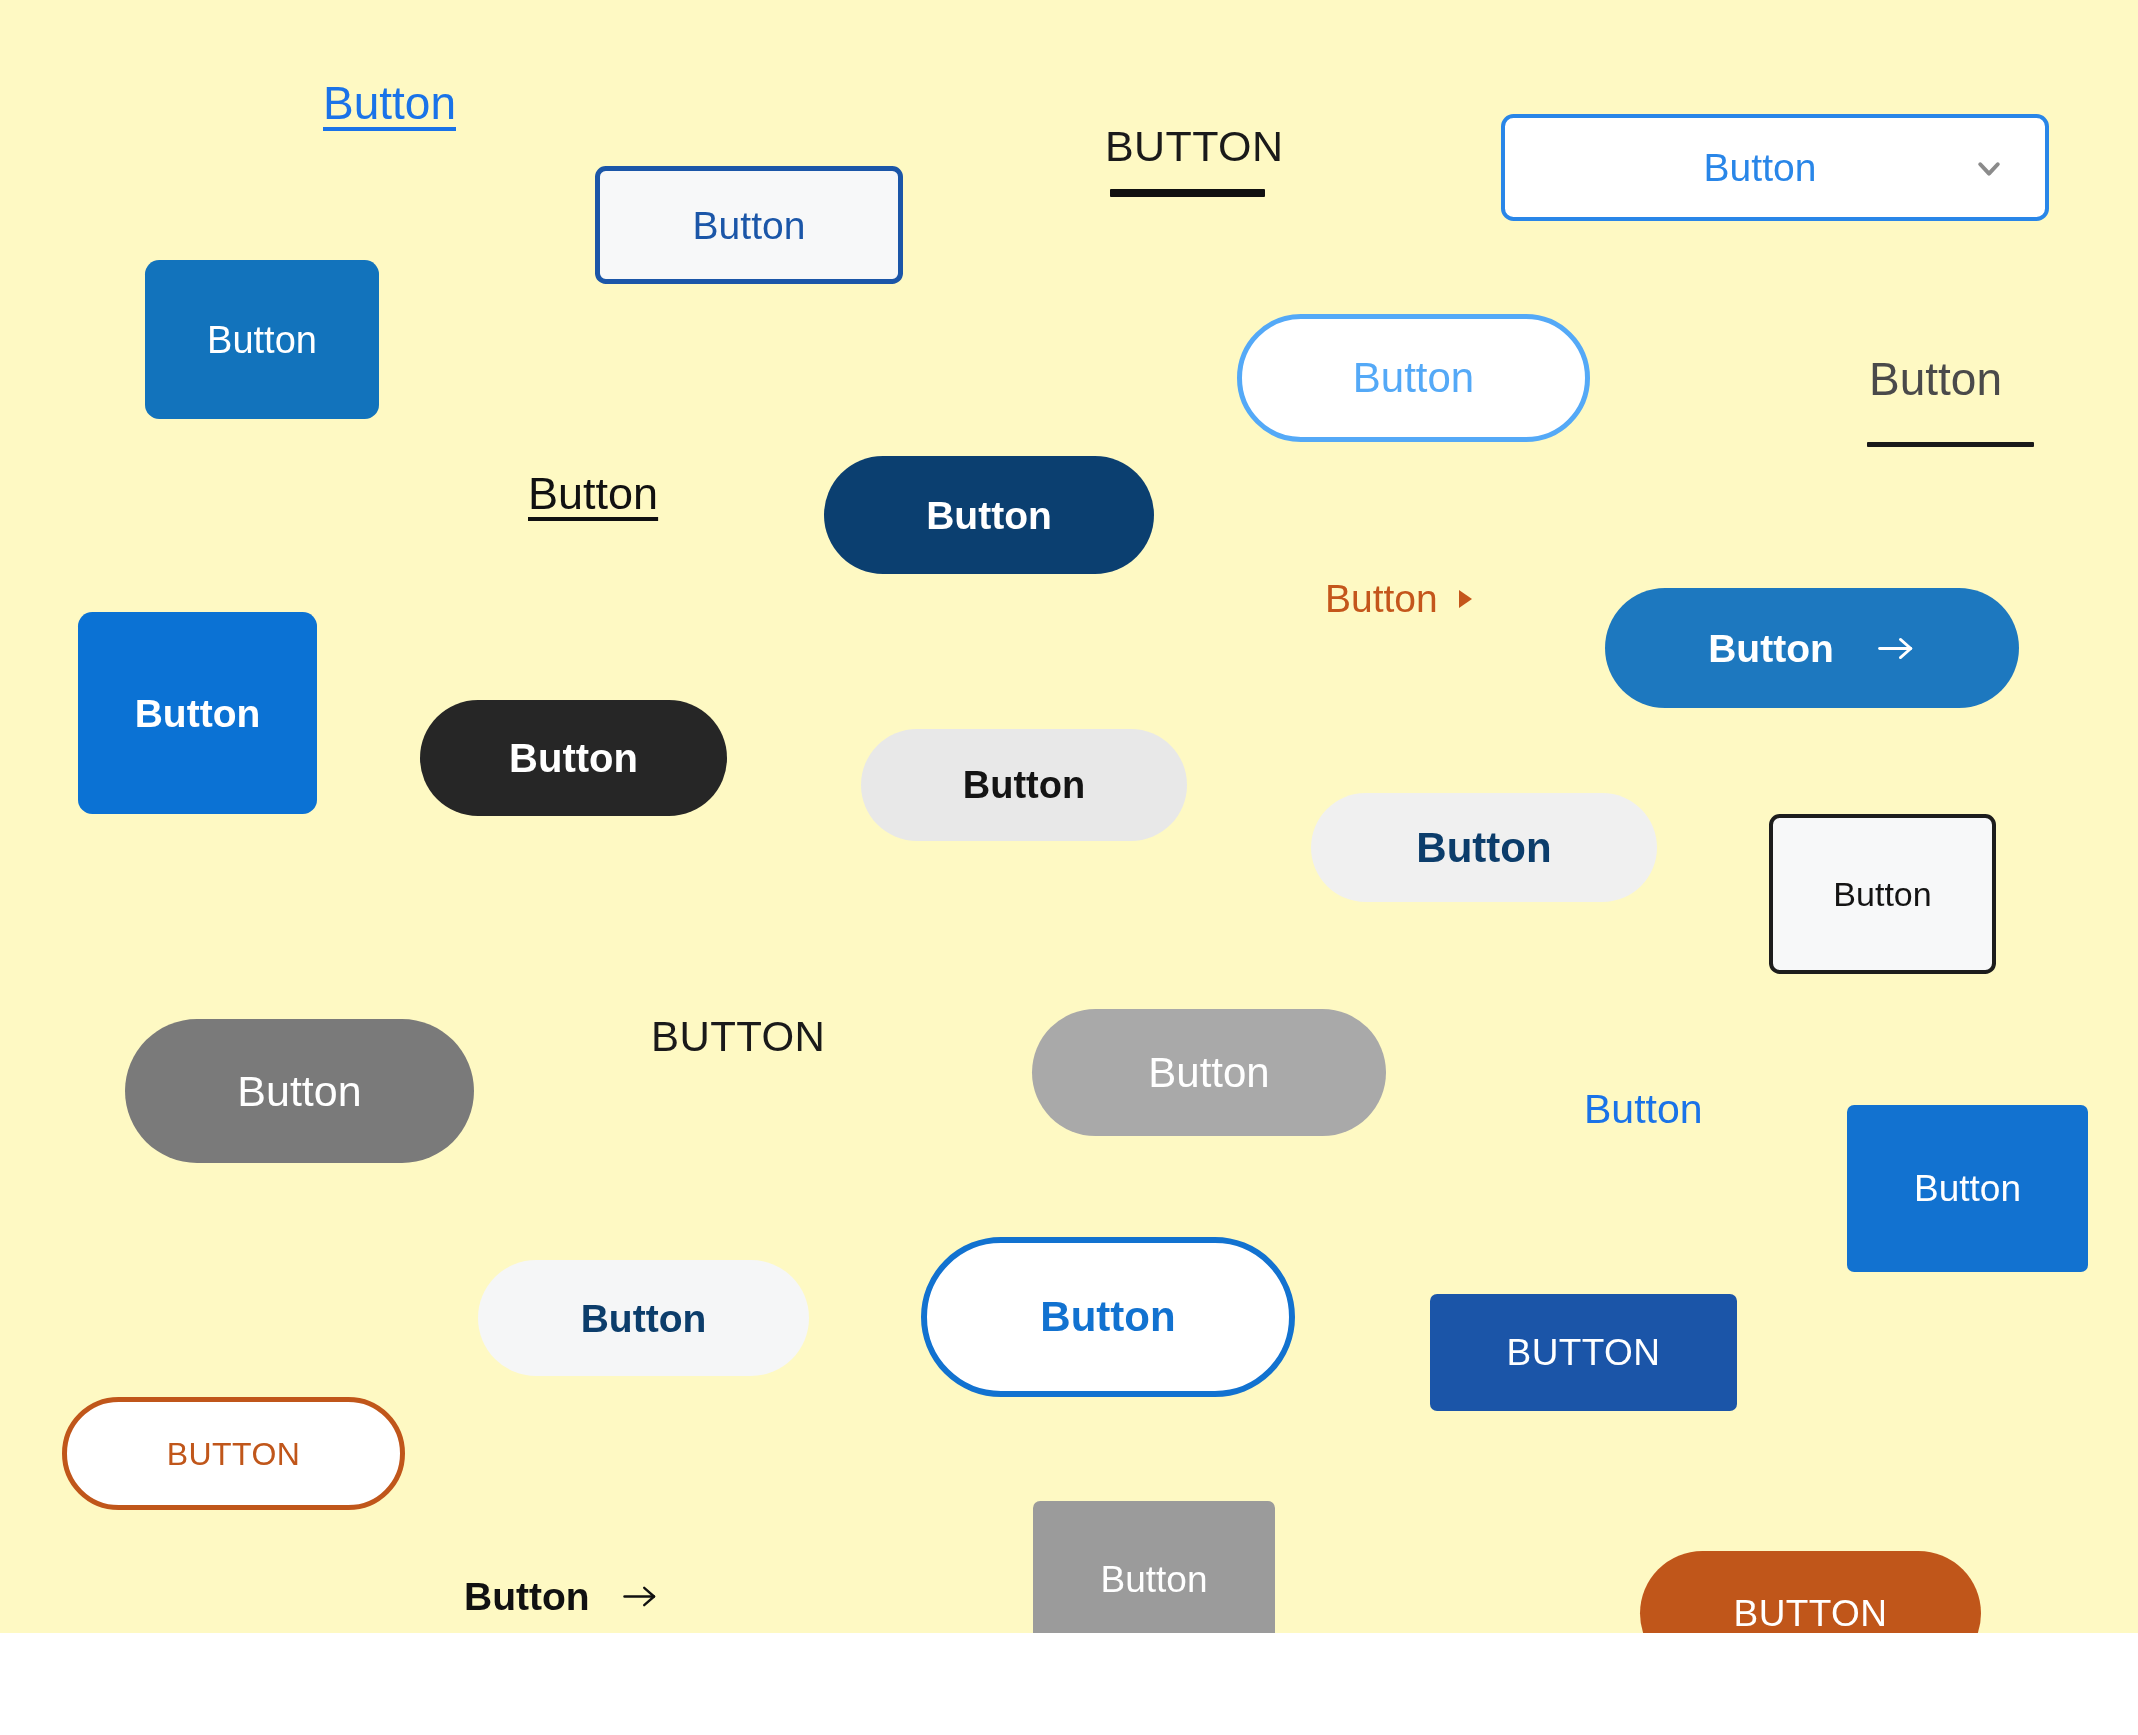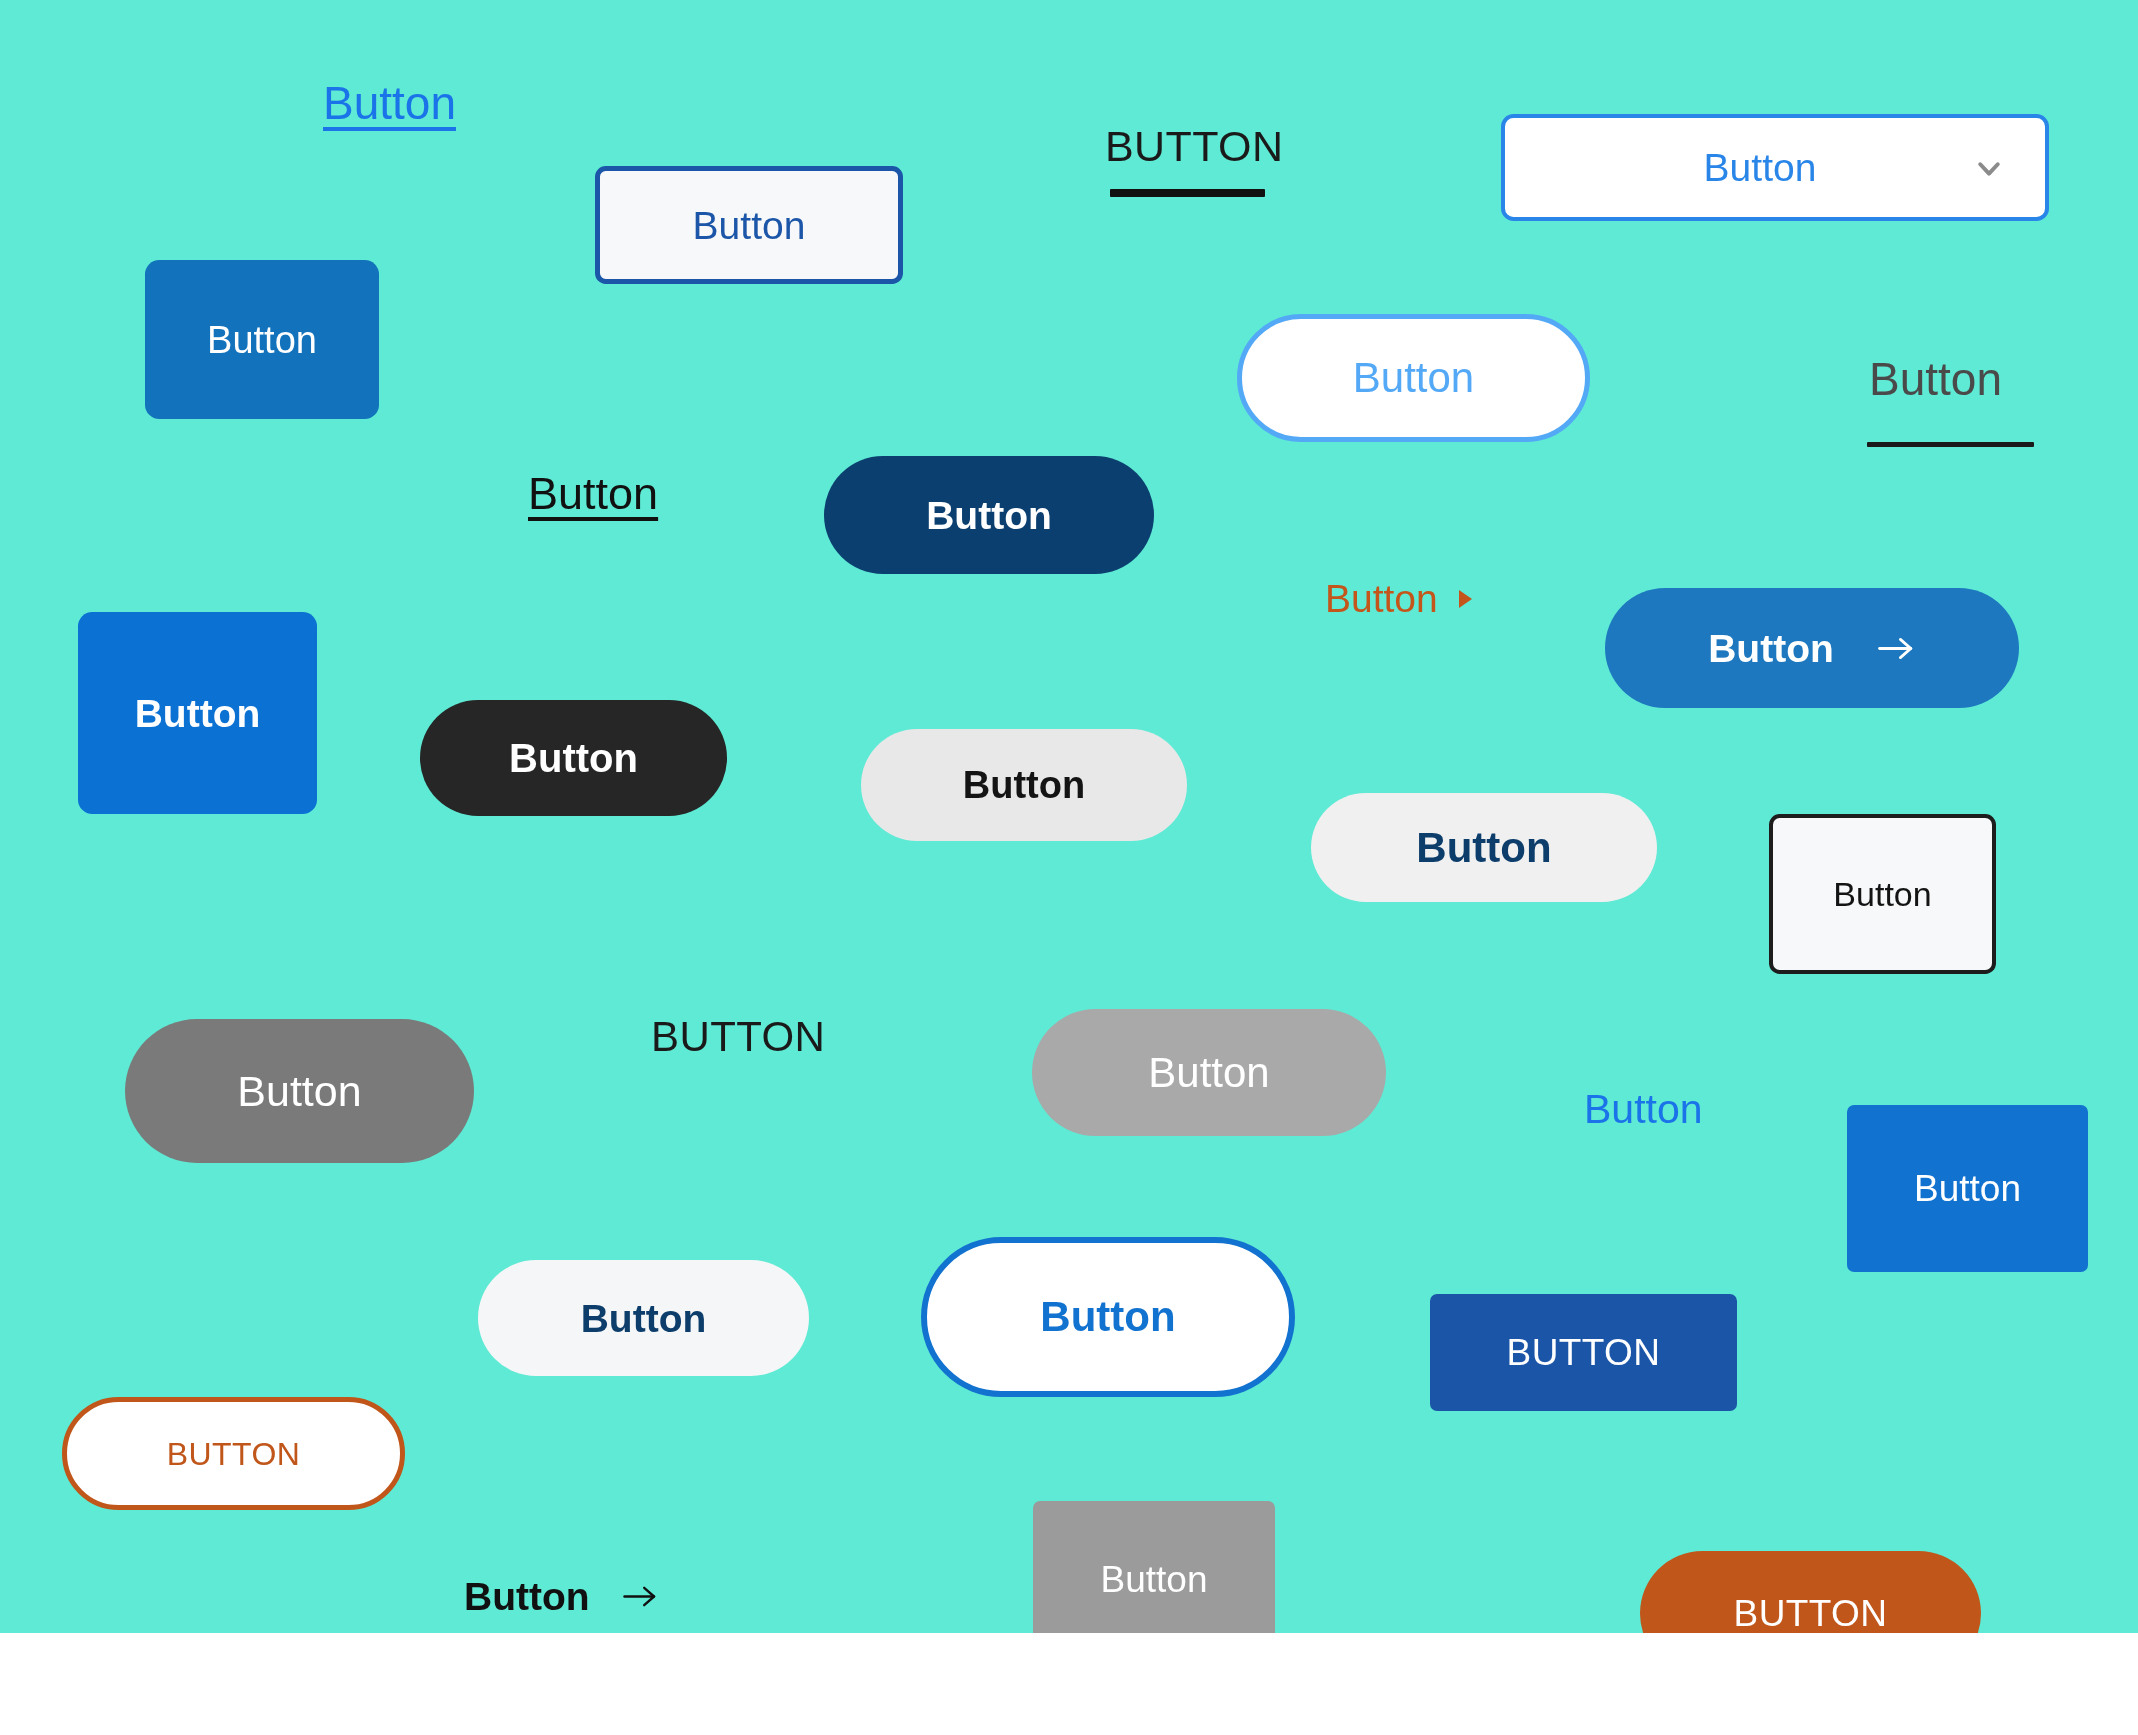--- a/index.html
+++ b/index.html
@@ -9,21 +9,21 @@
     background: #ffffff;
   }
   body {
     font-family: "Liberation Sans", sans-serif;
     -webkit-font-smoothing: antialiased;
   }
   #canvas {
     position: relative;
     width: 2139px;
     height: 1633px;
-    background: #5eead4;
+    background: #fef9c3;
     overflow: hidden;
   }
   .btn {
     position: absolute;
     box-sizing: border-box;
     display: flex;
     align-items: center;
     justify-content: center;
     white-space: nowrap;
     line-height: 1;

